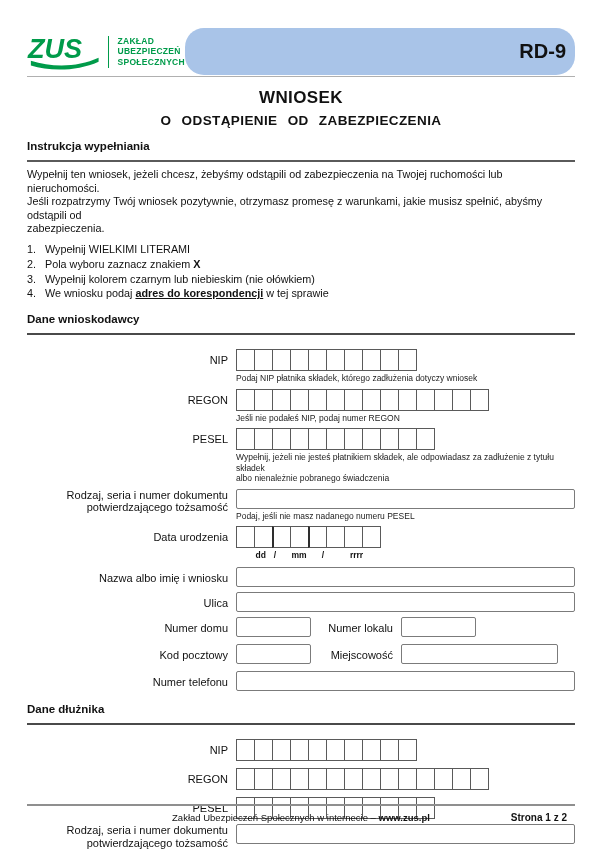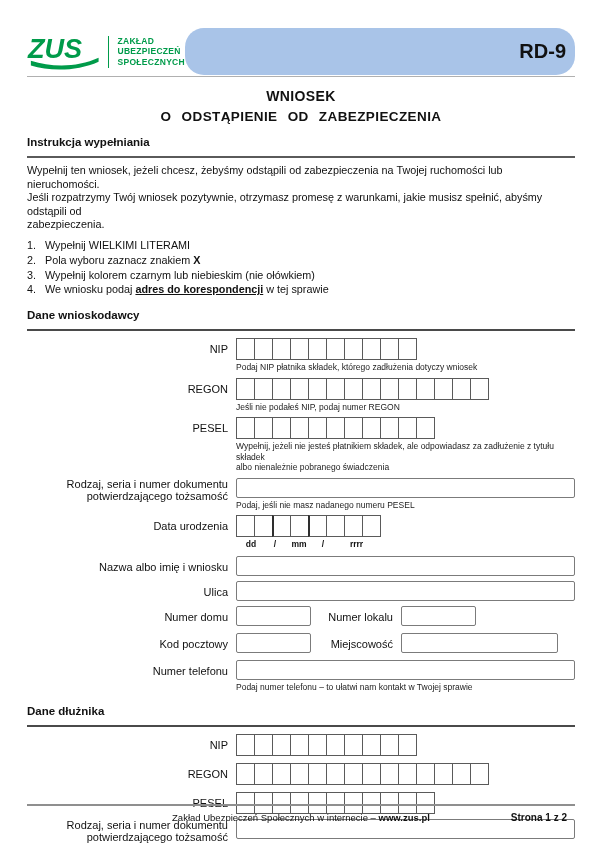--- a/index.html
+++ b/index.html
@@ -13,38 +13,38 @@
   .zus-mark { display:block; }
   .logo-sep { width:2px; height:32px; background:#009B4A; margin:0 8px 0 7px; }
   .org-lines { font-size:8.5px; font-weight:bold; color:#009B4A; line-height:10.5px; letter-spacing:.3px; }
   .header-bar { flex:1; background:#A9C4E8; display:flex; align-items:center;
     justify-content:flex-end; padding-right:9px;border-radius:19px; }
   .form-code { font-size:20px; font-weight:bold; color:#111; }
   .header-rule { border-bottom:1px solid #b0b0b0; margin-top:1px; }
 
   
   .title { text-align:center; margin-top:11px; font-weight:bold; }
-  .title-1 { font-size:14px; letter-spacing:.4px; }
+  .title-1 { font-size:17px; letter-spacing:.4px; }
   .title-2 { font-size:13.5px; margin-top:5px; letter-spacing:.4px; word-spacing:6px; }
 
   
   .sec-head { font-weight:bold; font-size:11.5px; margin-top:12px; padding-bottom:8px;
     border-bottom:2px solid #4a4a4a; }
   .sec-head.light { border-bottom:2px solid #5a5a5a; }
 
   
   .intro { margin-top:6px; font-size:10.8px; line-height:13.6px; }
   .ins-list { margin-top:6px; margin-bottom:2px; }
   .li { display:flex; font-size:10.8px; line-height:14.8px; }
   .li .num { width:18px; }
   .em-bold { font-weight:bold; }
   .em-bold-ul { font-weight:bold; text-decoration:underline; }
 
   
-  .rows { padding-top:7px; }
+  .rows { padding-top:14px; }
   .row { display:flex; margin-bottom:5px; }
   .row.mb7 { margin-bottom:7px; }
   .row.mb3 { margin-bottom:3px; }
   .rlabel { width:209px; text-align:right; padding-right:8px; font-size:11px;
     line-height:12.5px; padding-top:5px; }
   .rlabel.tall { padding-top:0; }
   .rfield { flex:1; }
   .input { display:block; width:100%; height:20px; border:1px solid #7b7b7b;
     border-radius:2px; background:#fff; font-size:11px; padding:0 4px;
     font-family:"Liberation Sans", sans-serif; }
@@ -56,21 +56,21 @@
 
   
   .cells { display:flex; }
   .cell { width:19px; height:22px; background:#fff; border:1px solid #5a5a5a; margin-left:-1px; }
   .cell:first-child { margin-left:0; }
   .cell.thick { border-left:2px solid #2e2e2e; }
 
   
   .fmt { display:flex; font-size:8.5px; font-weight:bold; margin-top:2px; }
   .fmt span { display:block; text-align:center; }
-  .fmt span:nth-child(1){ width:30px; }
+  .fmt span:nth-child(1){ width:30px;text-align:right; }
   .fmt span:nth-child(2){ width:18px; }
   .fmt span:nth-child(3){ width:30px; }
   .fmt span:nth-child(4){ width:18px; }
   .fmt span:nth-child(5){ width:49px; }
 
   
   .footer { position:absolute; left:27px; right:25px; bottom:26px; }
   .footer-rule { border-top:2px solid #8f8f8f; margin-bottom:6px; }
   .footer-row { position:relative; text-align:center; font-size:9.5px; }
   .page-num { position:absolute; right:8px; top:0; font-weight:bold; font-size:10px; }
@@ -258,21 +258,20 @@
         <div class="ilabel">Miejscowość</div>
         <input class="input medium" type="text" value="" style="">
       </div>
     </div>
 
 
     <div class="row mb3">
       <div class="rlabel">Numer telefonu</div>
       <div class="rfield">
         <input class="input" type="text" value="" style="">
-        <div class="hint">Podaj numer telefonu – to ułatwi nam kontakt w Twojej sprawie</div>
       </div>
     </div>
   </div>
 
   <div class="sec-head">Dane dłużnika</div>
   <div class="rows">
 
     <div class="row mb7">
       <div class="rlabel">NIP</div>
       <div class="rfield">

